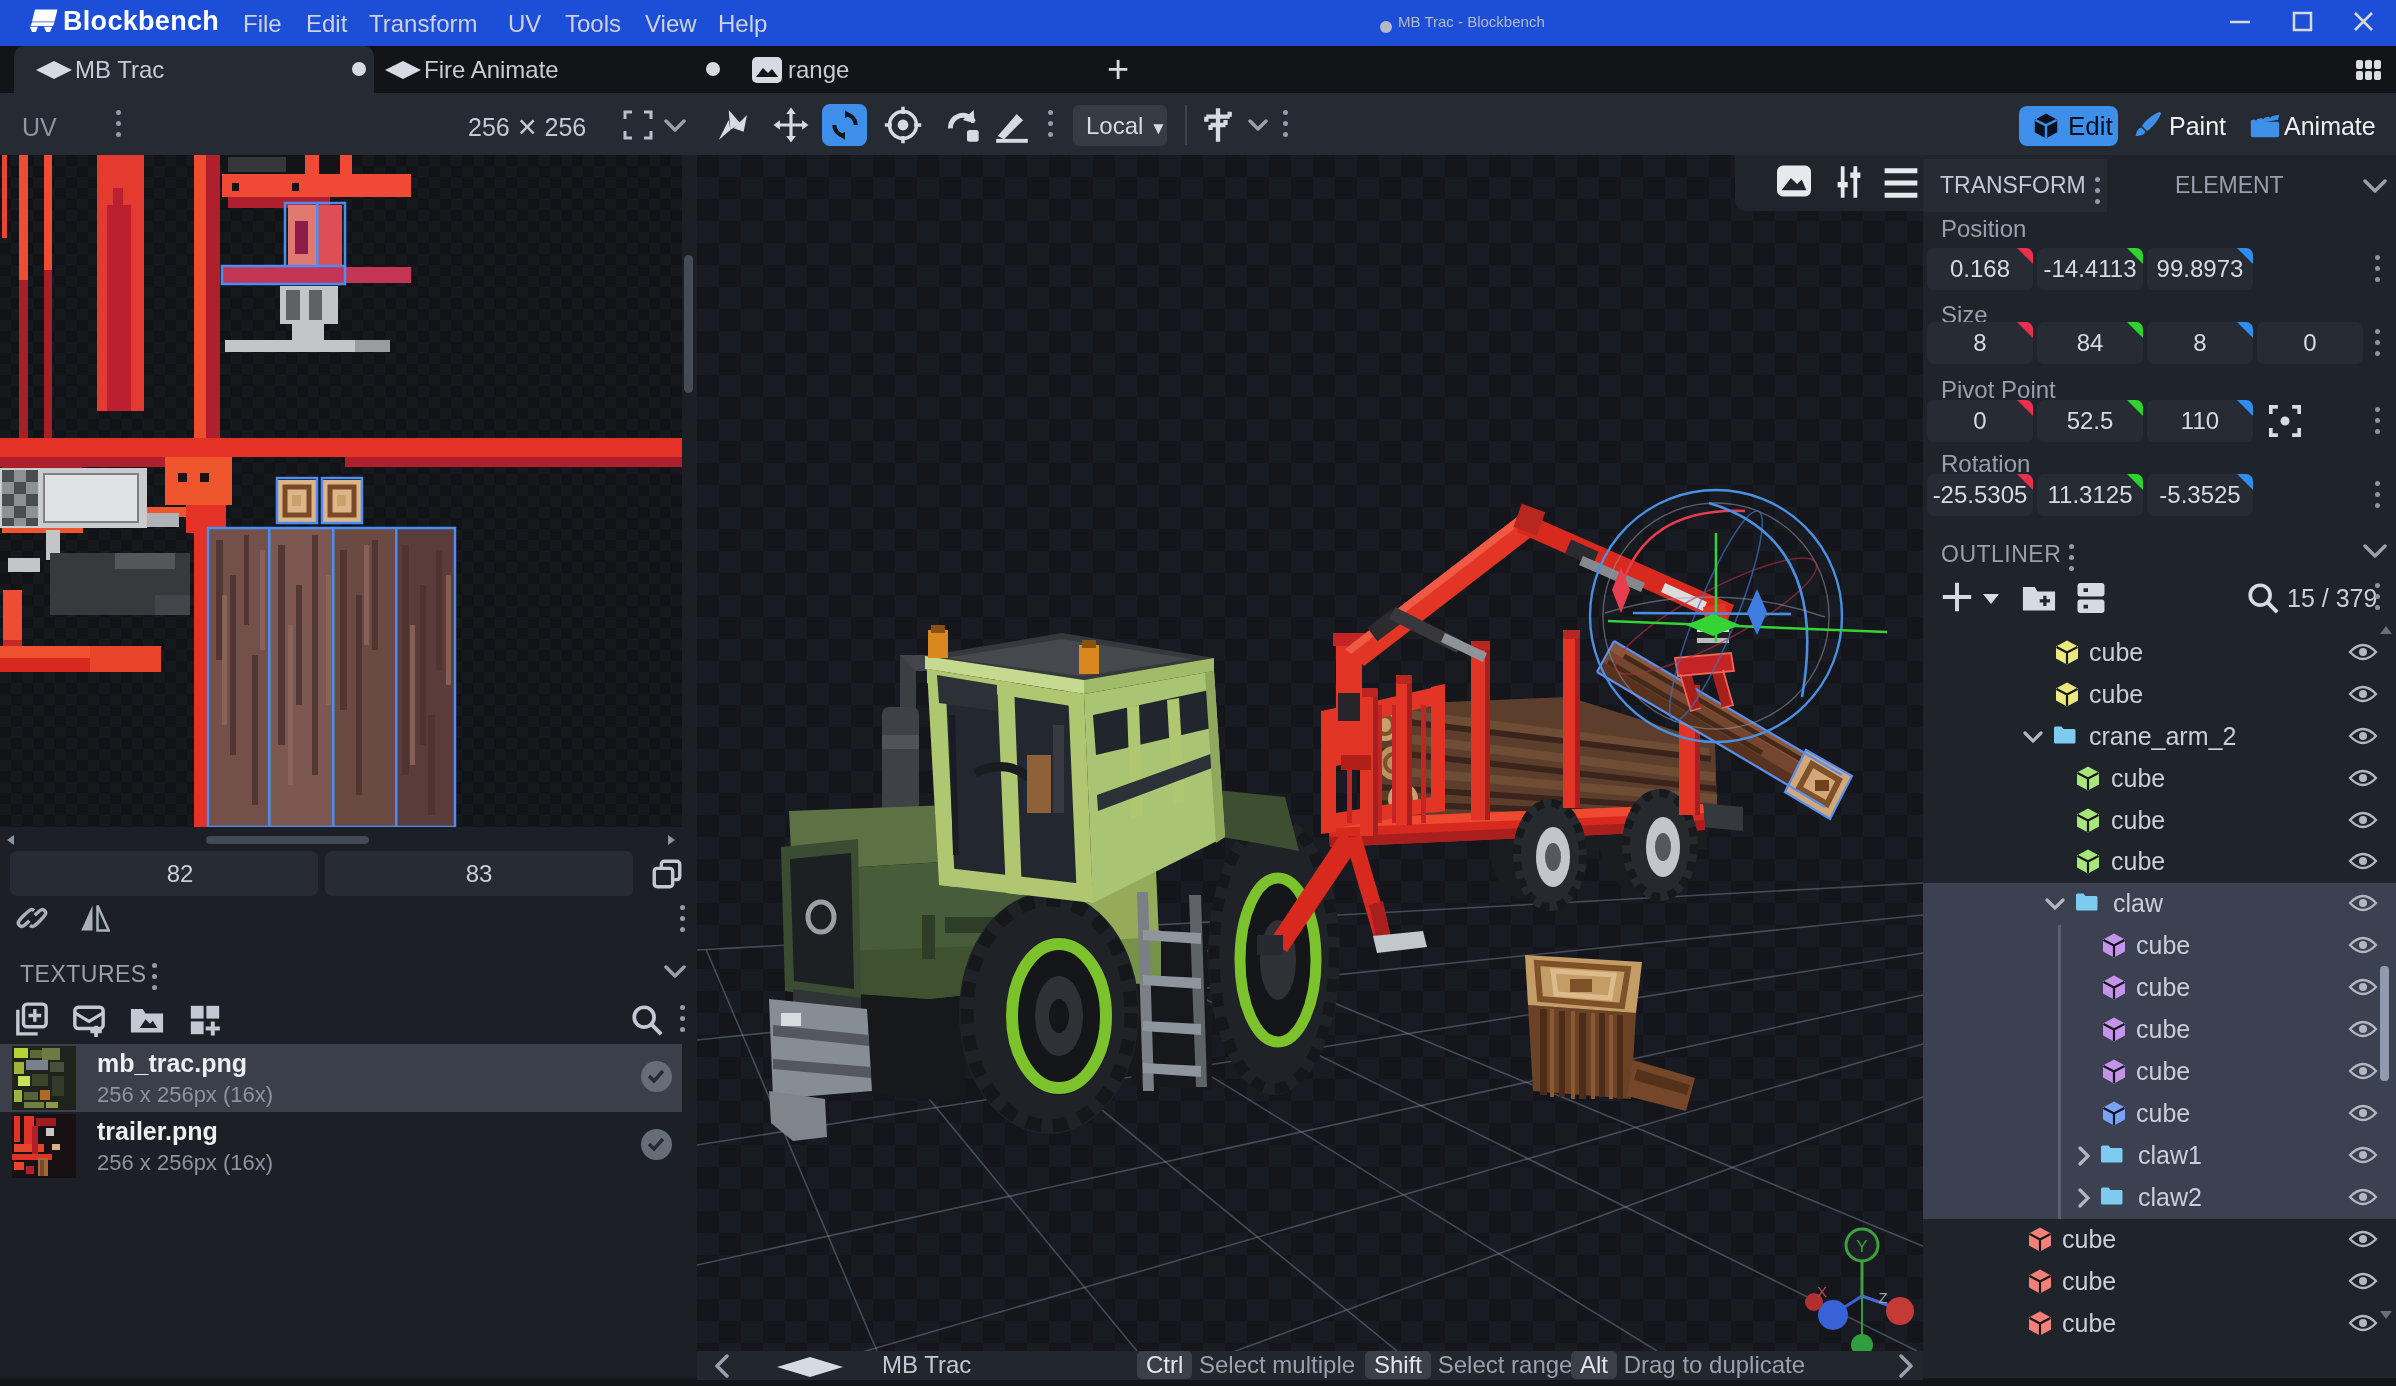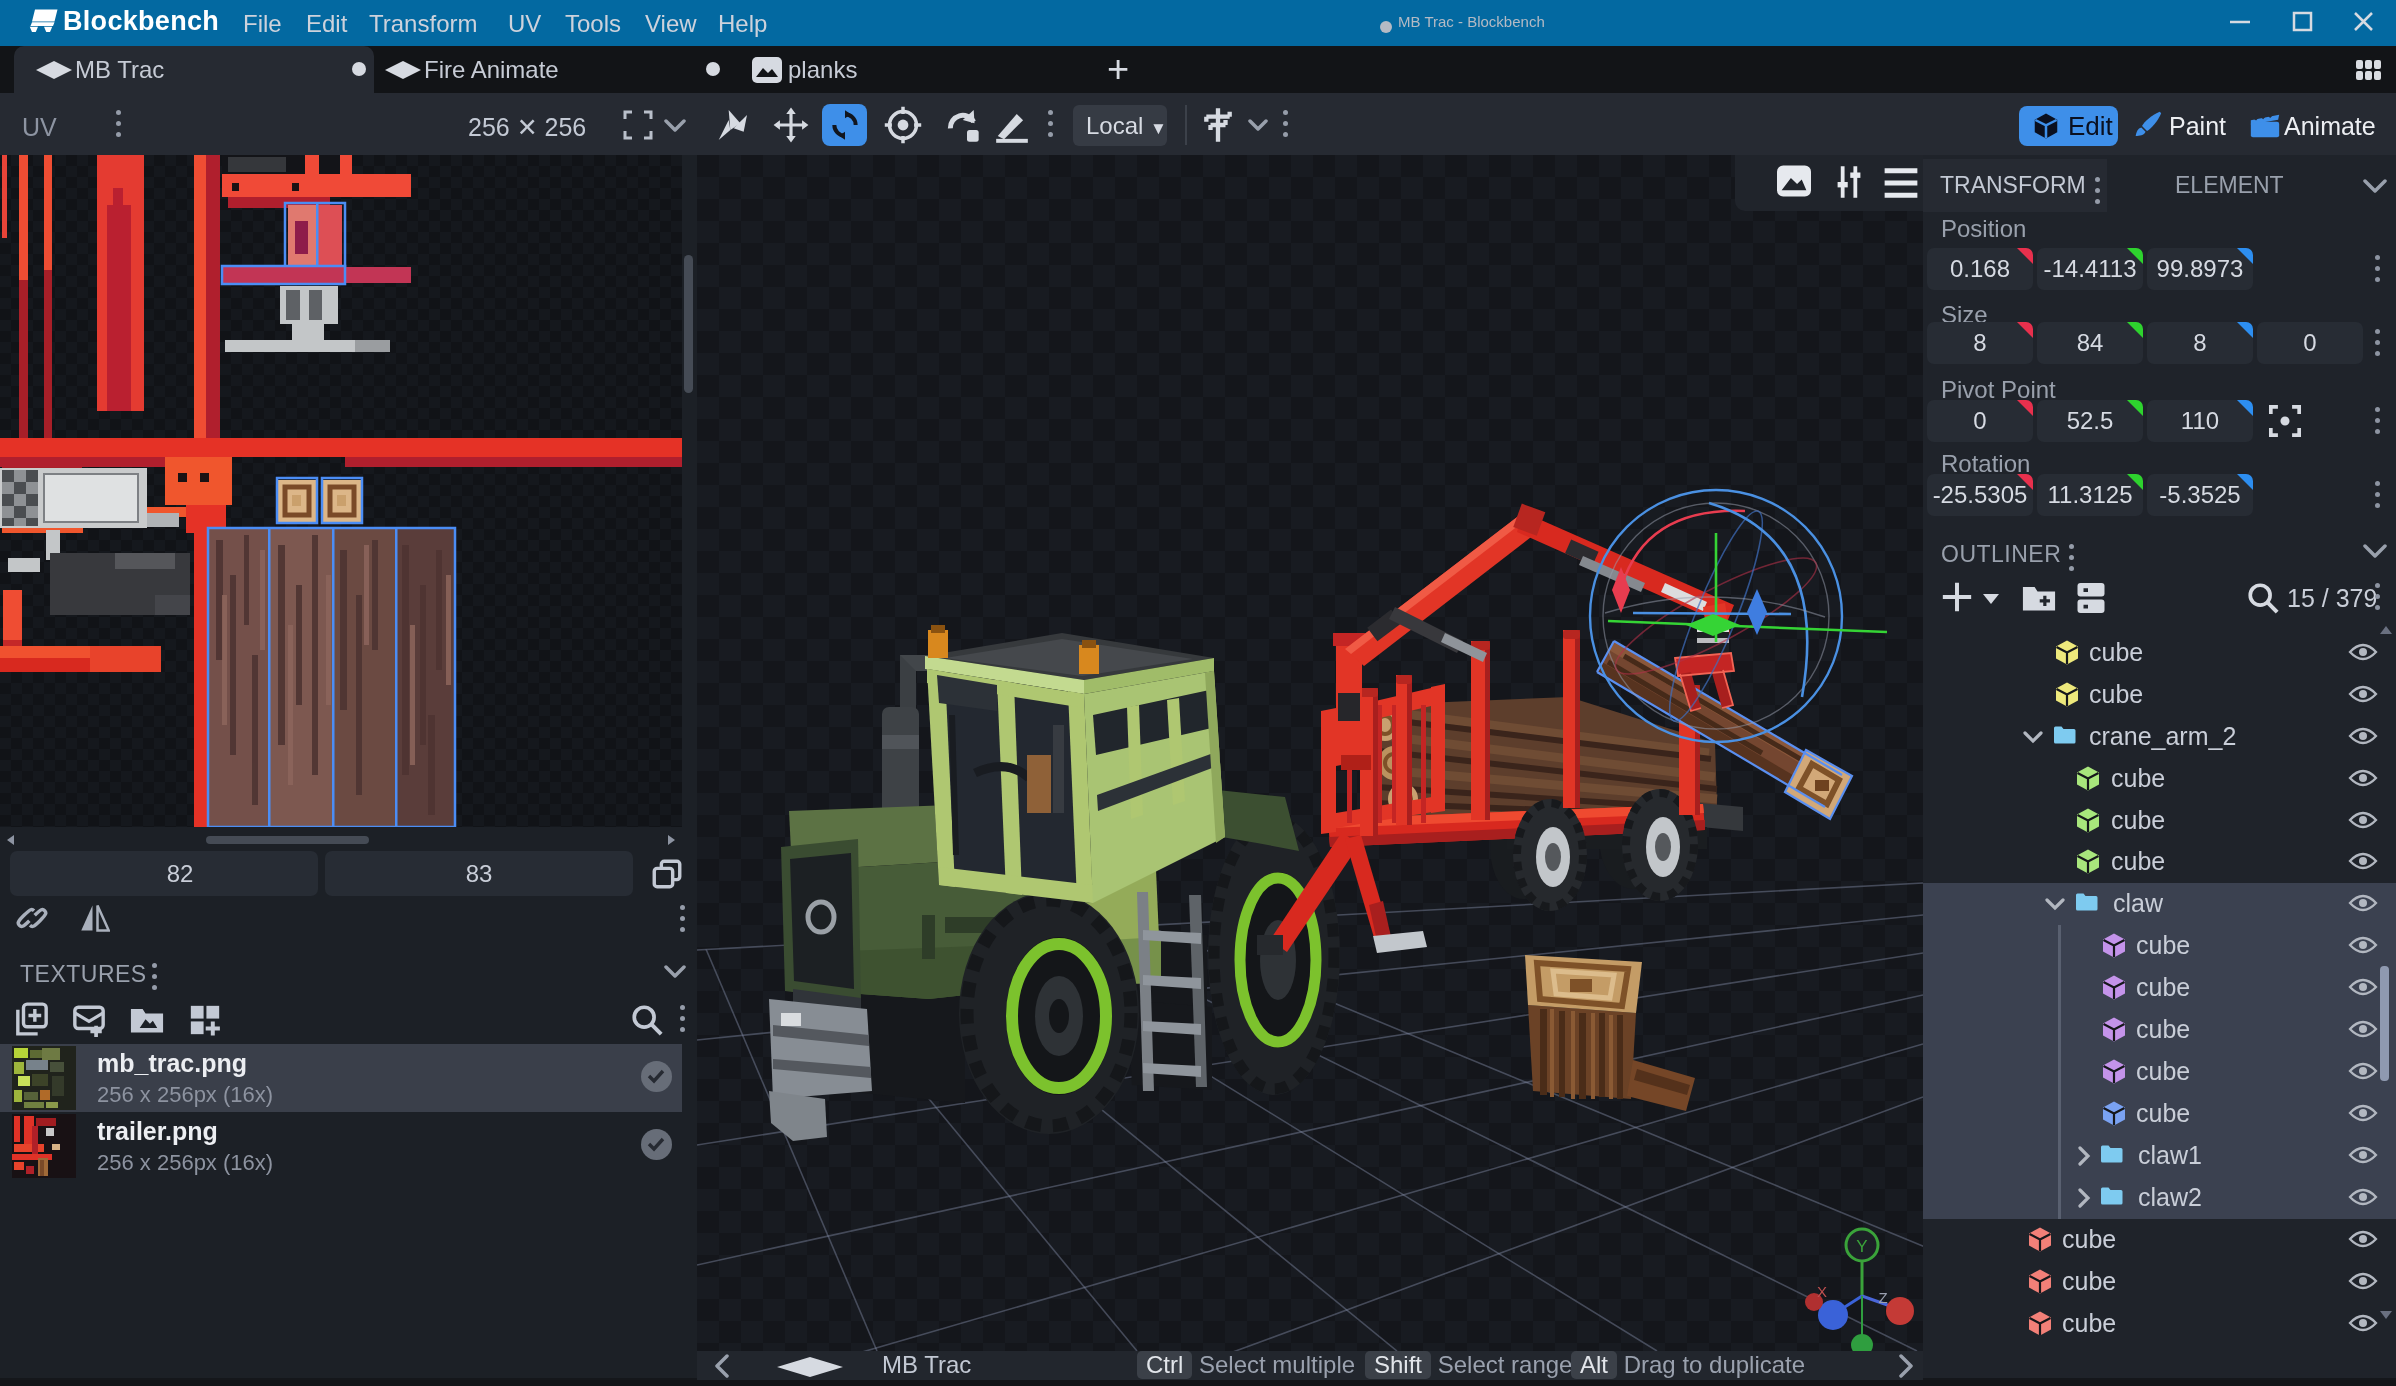--- a/index.html
+++ b/index.html
@@ -1,21 +1,21 @@
 <!DOCTYPE html>
 <html><head>
 <meta charset="utf-8">
 <style>
 * { margin:0; padding:0; box-sizing:border-box; }
 html,body { width:2396px; height:1386px; background:#15171b; overflow:hidden;
   font-family:"Liberation Sans", sans-serif; }
 #app { position:relative; width:2396px; height:1386px; }
 
 
-#titlebar { position:absolute; left:0; top:0; width:2396px; height:46px; background:#0369a1; }
+#titlebar { position:absolute; left:0; top:0; width:2396px; height:46px; background:#1d4ed8; }
 #brand { position:absolute; left:63px; top:6px; font-size:27px; font-weight:bold; color:#ffffff; letter-spacing:0.3px; }
 .menuitem { position:absolute; top:10px; font-size:24px; color:#cdd2dc; }
 #wintitle { position:absolute; left:1398px; top:13px; font-size:15px; color:#b4bac4; }
 #windot { position:absolute; left:1380px; top:21px; width:12px; height:12px; border-radius:50%; background:#b4bac4; }
 
 
 #tabbar { position:absolute; left:0; top:46px; width:2396px; height:47px; background:#121417; }
 #tab1 { position:absolute; left:14px; top:0; width:360px; height:47px; background:#262a32; border-radius:10px 10px 0 0; }
 .tablabel { position:absolute; top:10px; font-size:24px; color:#c6cbd5; }
 .tabdot { position:absolute; top:16px; width:14px; height:14px; border-radius:50%; background:#d6dae1; }
@@ -128,21 +128,21 @@
     </div>
     <svg width="36" height="18" style="position:absolute;left:385px;top:15px;">
         <path d="M18 0 L36 9 L18 18 L0 9 Z" fill="#d6dae1"></path>
       </svg>
     <span class="tablabel" style="left:424px;">Fire Animate</span>
     <span class="tabdot" style="left:706px;"></span>
     <svg width="30" height="26" style="position:absolute;left:752px;top:11px;">
       <rect x="0" y="0" width="30" height="26" rx="5" fill="#d6dae1"></rect>
       <path d="M4 20 L11 11 L16 16 L20 12 L26 20 Z" fill="#121417"></path>
     </svg>
-    <span class="tablabel" style="left:788px;">planks</span>
+    <span class="tablabel" style="left:788px;">range</span>
     <span id="plus">+</span>
   </div>
   <div id="gridicon">
     <div style="left:0;top:0;"></div>
       <div style="left:9px;top:0;"></div>
       <div style="left:18px;top:0;"></div>
     <div style="left:0;top:11px;"></div>
       <div style="left:9px;top:11px;"></div>
       <div style="left:18px;top:11px;"></div>
   </div>

